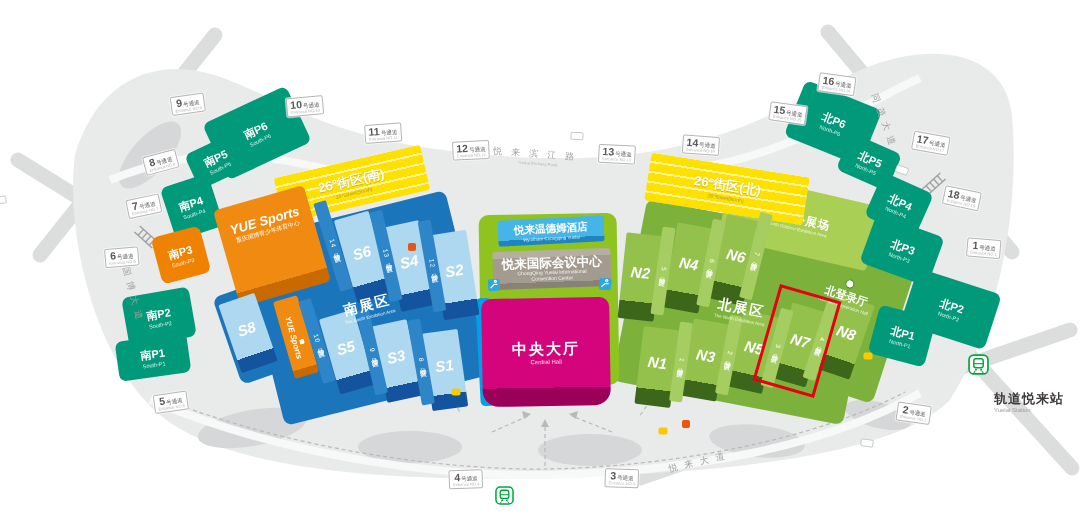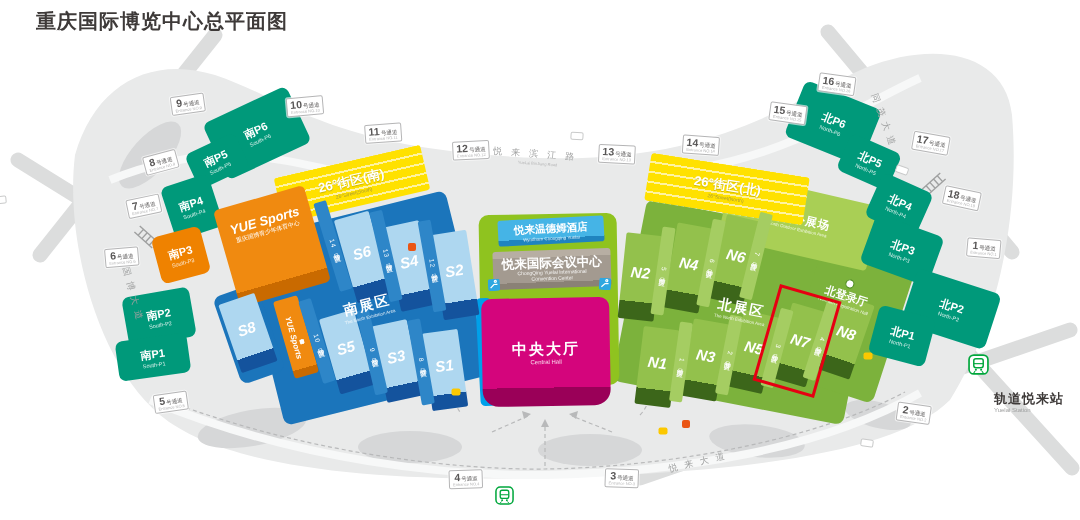--- a/index.html
+++ b/index.html
@@ -145,21 +145,20 @@
     <g stroke="#9fa0a0" stroke-width="1.4" fill="none">
       <g transform="translate(146,237) rotate(42)">
           <path d="M-12,-4 H12 M-12,4 H12 M-7,-4 V4 M-2,-4 V4 M3,-4 V4 M8,-4 V4"></path>
         </g>
       <g transform="translate(934,184) rotate(-42)">
           <path d="M-12,-4 H12 M-12,4 H12 M-7,-4 V4 M-2,-4 V4 M3,-4 V4 M8,-4 V4"></path>
         </g>
     </g>
   </svg>
 
-  <h1 class="title">重庆国际博览中心总平面图</h1>
 
   <div class="plat p-blue" style="left:365px;top:308px;width:212px;height:190px;--r:-14deg"></div>
   <div class="plat p-blue" style="left:249px;top:334px;width:46px;height:92px;--r:-19deg"></div>
   <div class="plat p-green" style="left:745px;top:312px;width:235px;height:185px;--r:11deg"></div>
   <div class="plat p-green" style="left:850px;top:318px;width:95px;height:150px;--r:18deg"></div>
   <div class="outdoor" style="left:799px;top:222px;width:152px;height:66px;--r:13deg">
     <span class="cn">北室外展场</span>
     <span class="en">North Outdoor Exhibition Area</span>
   </div>
 

